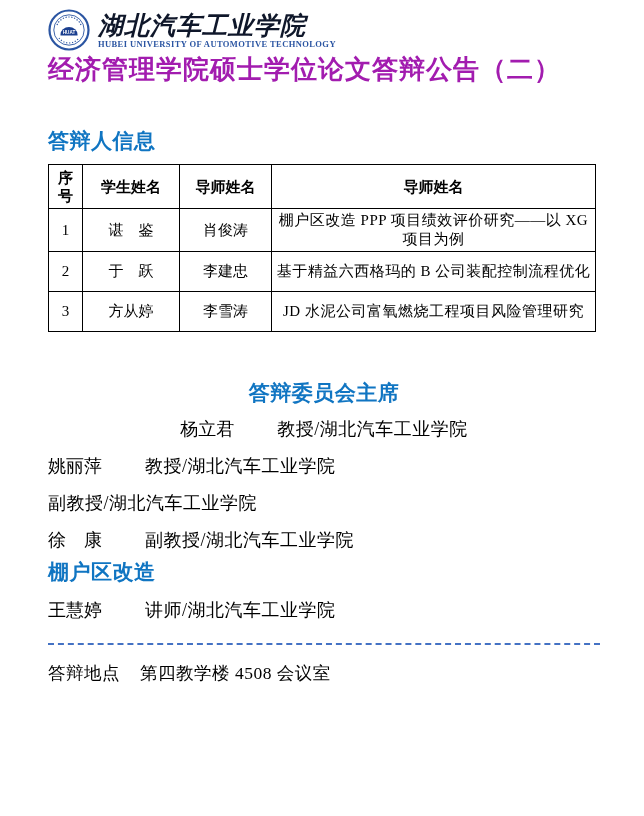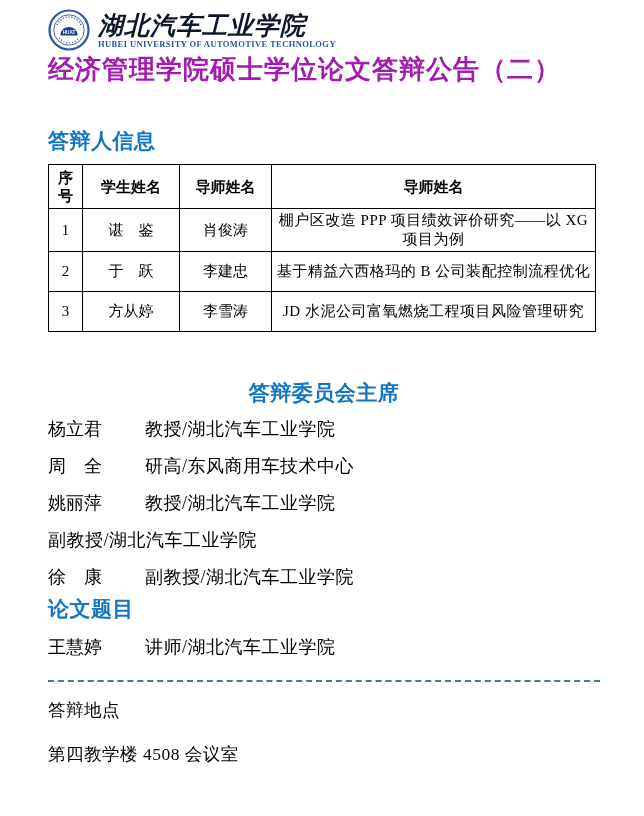--- a/index.html
+++ b/index.html
@@ -77,35 +77,34 @@
   td.cell-thesis { letter-spacing: 0.5px; margin-top: 7px; }
 
   
   .member-row {
     display: flex; align-items: baseline;
     font-size: 18px; line-height: 24px;
     margin-top: 13px;
   }
   .member-row .m-name { width: 97px; flex: 0 0 auto; }
   .member-row .m-title { letter-spacing: 0.5px; }
-  .chair-row { margin-top: 11px; }
+  .chair-row { margin-top: 11px; justify-content: center; }
 
   
   .dashed-divider {
     margin-top: 21px;
     border: none;
     border-top: 2px dashed #4472c4;
     width: 552px;
   }
   .info-line {
     display: flex; align-items: baseline; gap: 20px;
     font-size: 17.5px; line-height: 24px;
     margin-top: 13px;
     letter-spacing: 0.5px;
-    flex-direction: column;
   }
   .info-line.first { margin-top: 16px; }
 </style>
 </head>
 <body>
 
 <div class="page">
 
   <div class="logo-row">
     <svg class="emblem" viewBox="0 0 42 42">
@@ -157,36 +156,32 @@
     </tbody>
   </table>
 
   <h2 class="sec-heading h-chair">答辩委员会主席</h2>
   <div class="member-row chair-row">
     <span class="m-name">杨立君</span>
     <span class="m-title">教授/湖北汽车工业学院</span>
   </div>
 
   <div class="member-row">
-    <span class="m-name">周　全</span>
-    <span class="m-title">研高/东风商用车技术中心</span>
-  </div>
-  <div class="member-row">
     <span class="m-name">姚丽萍</span>
     <span class="m-title">教授/湖北汽车工业学院</span>
   </div>
   <div class="member-row">
     <span class="m-title">副教授/湖北汽车工业学院</span>
   </div>
   <div class="member-row">
     <span class="m-name">徐　康</span>
     <span class="m-title">副教授/湖北汽车工业学院</span>
   </div>
 
-  <h2 class="sec-heading h-secretary">论文题目</h2>
+  <h2 class="sec-heading h-secretary">棚户区改造</h2>
   <div class="member-row">
     <span class="m-name">王慧婷</span>
     <span class="m-title">讲师/湖北汽车工业学院</span>
   </div>
 
   <hr class="dashed-divider">
 
   <div class="info-line first">
     <span>答辩地点</span>
     <span>第四教学楼 4508 会议室</span>

